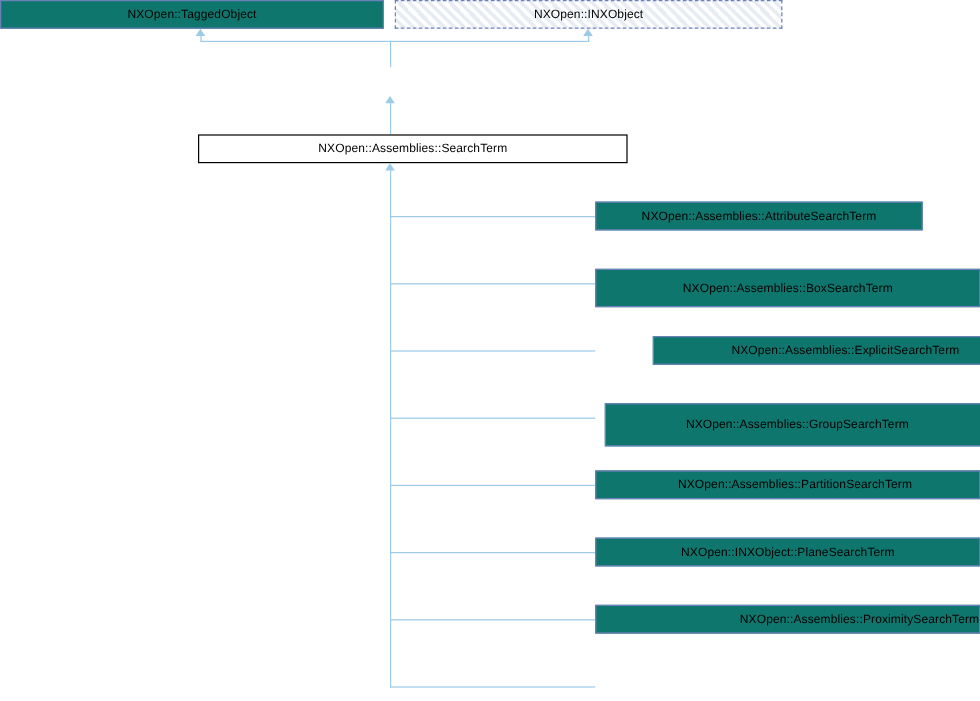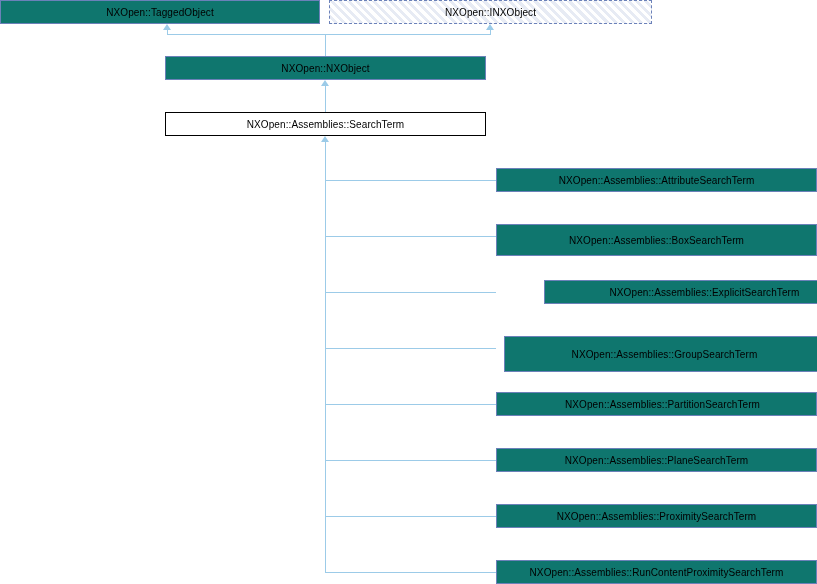--- a/index.html
+++ b/index.html
@@ -98,36 +98,33 @@
   <div class="arrow-up" style="left:163px; top:24px;"></div>
   <div class="vline" style="left:167px; top:29px; height:6px;"></div>
 
   <div class="arrow-up" style="left:486px; top:24px;"></div>
   <div class="vline" style="left:490px; top:29px; height:6px;"></div>
 
   <div class="hline" style="left:167px; top:34px; width:324px;"></div>
 
   <div class="vline" style="left:325px; top:34px; height:22px;"></div>
 
-  <div class="node" style="left:165px; top:56px; width:321px; height:24px;">
-    <span>NXOpen::NXObject</span>
-  </div>
 
   <div class="arrow-up" style="left:321px; top:80px;"></div>
   <div class="vline" style="left:325px; top:85px; height:27px;"></div>
 
-  <div class="node current" style="left:165px; top:112px; width:321px; height:24px;">
+  <div class="node current" style="left:165px; top:112px; width:358px; height:24px;">
     <span>NXOpen::Assemblies::SearchTerm</span>
   </div>
 
   <div class="arrow-up" style="left:321px; top:136px;"></div>
   <div class="vline" style="left:325px; top:141px; height:432px;"></div>
 
   <div class="hline" style="left:325px; top:180px; width:171px;"></div>
-  <div class="node" style="left:496px; top:168px; width:321px; height:24px;">
+  <div class="node" style="left:496px; top:168px; width:273px; height:24px;">
     <span>NXOpen::Assemblies::AttributeSearchTerm</span>
   </div>
 
   <div class="hline" style="left:325px; top:236px; width:171px;"></div>
   <div class="node" style="left:496px; top:224px; width:321px; height:32px;">
     <span>NXOpen::Assemblies::BoxSearchTerm</span>
   </div>
 
   <div class="hline" style="left:325px; top:292px; width:171px;"></div>
   <div class="node" style="left:496px; top:280px; width:321px; height:24px;margin-left:48px;">
@@ -139,26 +136,23 @@
     <span>NXOpen::Assemblies::GroupSearchTerm</span>
   </div>
 
   <div class="hline" style="left:325px; top:404px; width:171px;"></div>
   <div class="node" style="left:496px; top:392px; width:321px; height:24px;padding-left:12px;">
     <span>NXOpen::Assemblies::PartitionSearchTerm</span>
   </div>
 
   <div class="hline" style="left:325px; top:460px; width:171px;"></div>
   <div class="node" style="left:496px; top:448px; width:321px; height:24px;">
-    <span>NXOpen::Assemblies::PlaneSearchTerm</span>
+    <span>NXOpen::INXObject::PlaneSearchTerm</span>
   </div>
 
   <div class="hline" style="left:325px; top:516px; width:171px;"></div>
-  <div class="node" style="left:496px; top:504px; width:321px; height:24px;">
+  <div class="node" style="left:496px; top:504px; width:321px; height:24px;justify-content:flex-end;">
     <span>NXOpen::Assemblies::ProximitySearchTerm</span>
   </div>
 
   <div class="hline" style="left:325px; top:572px; width:171px;"></div>
-  <div class="node" style="left:496px; top:560px; width:321px; height:24px;">
-    <span>NXOpen::Assemblies::RunContentProximitySearchTerm</span>
-  </div>
 
 </div>
 
 </body></html>

